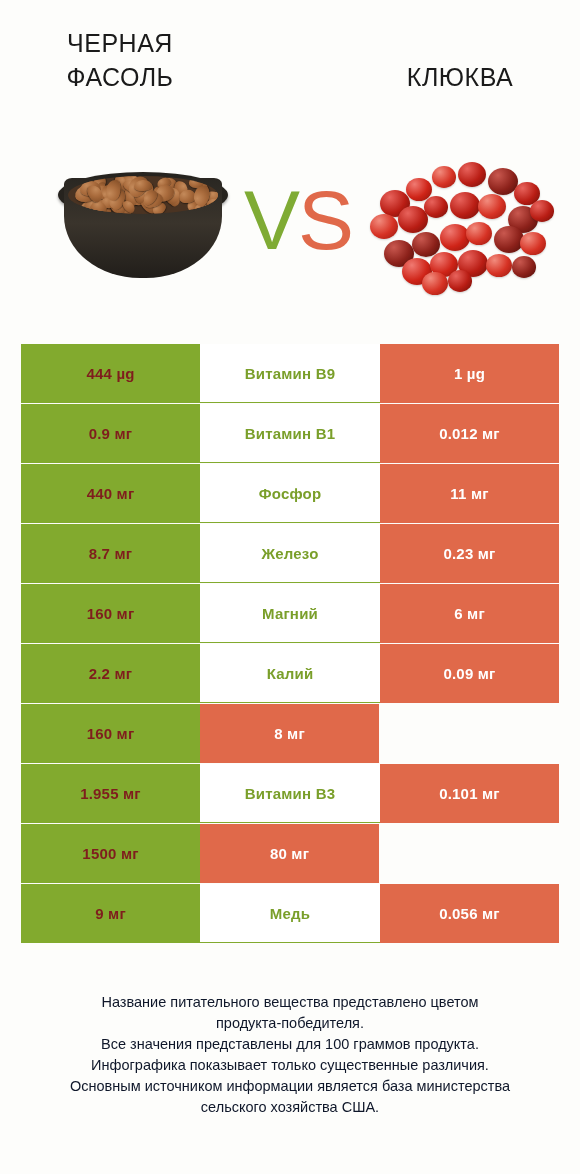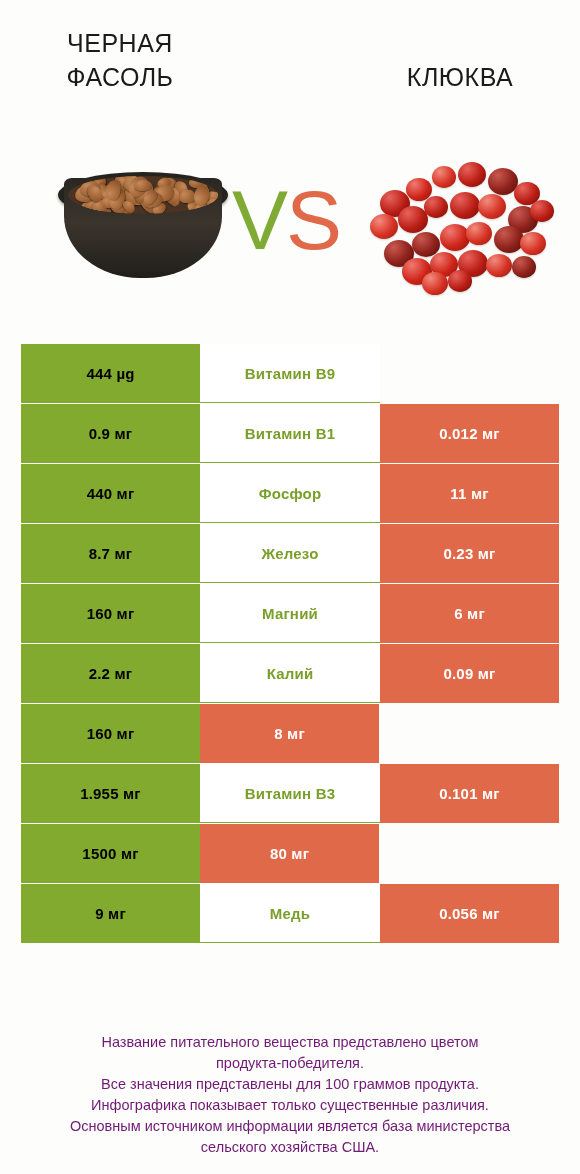--- a/index.html
+++ b/index.html
@@ -70,21 +70,21 @@
   }
 
   .vs-wrap {
     position: absolute;
     left: 232px;
     top: 0px;
     width: 120px;
     height: 160px;
     display: flex;
     align-items: center;
-    justify-content: flex-start;
+    justify-content: flex-end;
   }
   .vs-text {
     font-size: 84px;
     line-height: 84px;
     font-weight: 400;
     letter-spacing: -2px;
     font-family: "Liberation Sans", "DejaVu Sans", sans-serif;
   }
   .vs-v { color: #7fab34; }
   .vs-s { color: #e0694a; }
@@ -151,46 +151,46 @@
     display: flex;
     align-items: center;
     justify-content: center;
     font-size: 15px;
     font-weight: 700;
     letter-spacing: 0.2px;
   }
   .cell-left {
     width: 179px;
     background: #82aa2e;
-    color: #000000;
+    color: #7f1d1d;
   }
   .cell-mid {
     width: 180px;
     background: #ffffff;
     border-bottom: 1px solid #82aa2e;
     font-weight: 700;
   }
   .row:last-child .cell-mid { border-bottom: 1px solid #82aa2e; }
   .cell-right {
     width: 179px;
     background: #e0694a;
     color: #ffffff;
   }
   .label-green  { color: #7a9f2a; }
 
   
   .footnote {
     position: absolute;
     left: 30px;
-    top: 1032px;
+    top: 992px;
     width: 520px;
     text-align: center;
     font-size: 14.5px;
     line-height: 21px;
-    color: #701a75;
+    color: #0f172a;
   }
   .footnote p { margin: 0; }
 </style>
 </head>
 <body>
 
 <div class="page">
 
   <div class="titles">
     <div class="title title-left">Черная фасоль</div>
@@ -308,20 +308,21 @@
           <div class="berry" style="left: 86px; top: 122px; width: 24px; height: 21.6px; background: radial-gradient(circle at 33% 27%, rgb(232, 99, 92) 0%, rgb(185, 29, 20) 55%, rgb(110, 15, 8) 100%);"></div>
         </div>
     </div>
 
   </div>
 
   <div class="table" id="comparison-table">
       <div class="row">
         <div class="cell cell-left">444 µg</div>
         <div class="cell cell-mid label-green">Витамин B9</div>
+        <div class="cell cell-right">1 µg</div>
       </div>
       <div class="row">
         <div class="cell cell-left">0.9 мг</div>
         <div class="cell cell-mid label-green">Витамин B1</div>
         <div class="cell cell-right">0.012 мг</div>
       </div>
       <div class="row">
         <div class="cell cell-left">440 мг</div>
         <div class="cell cell-mid label-green">Фосфор</div>
         <div class="cell cell-right">11 мг</div>

